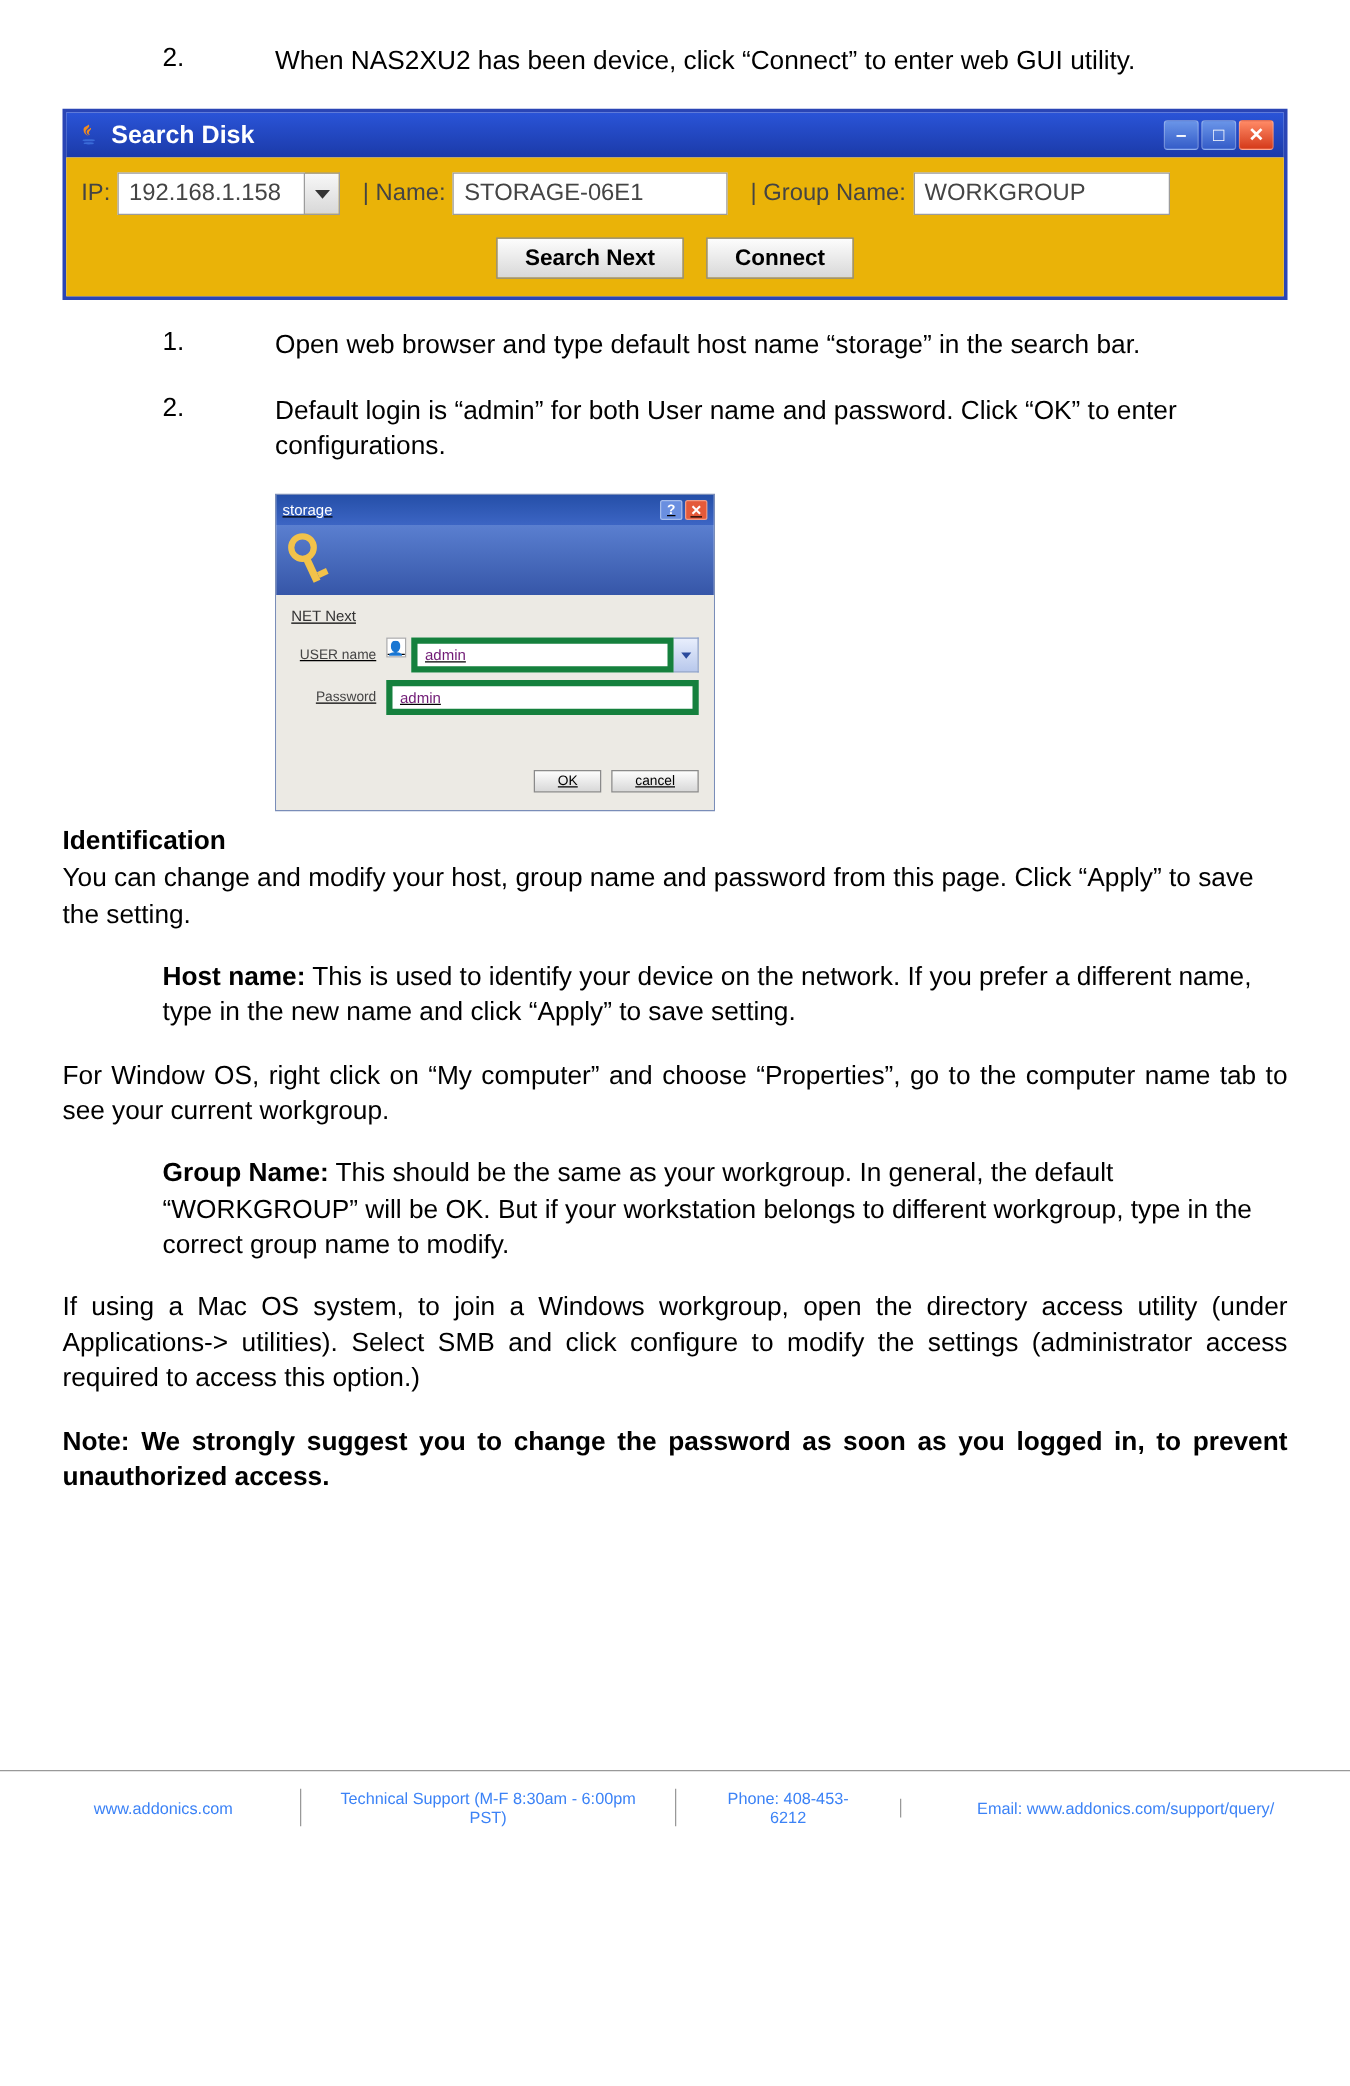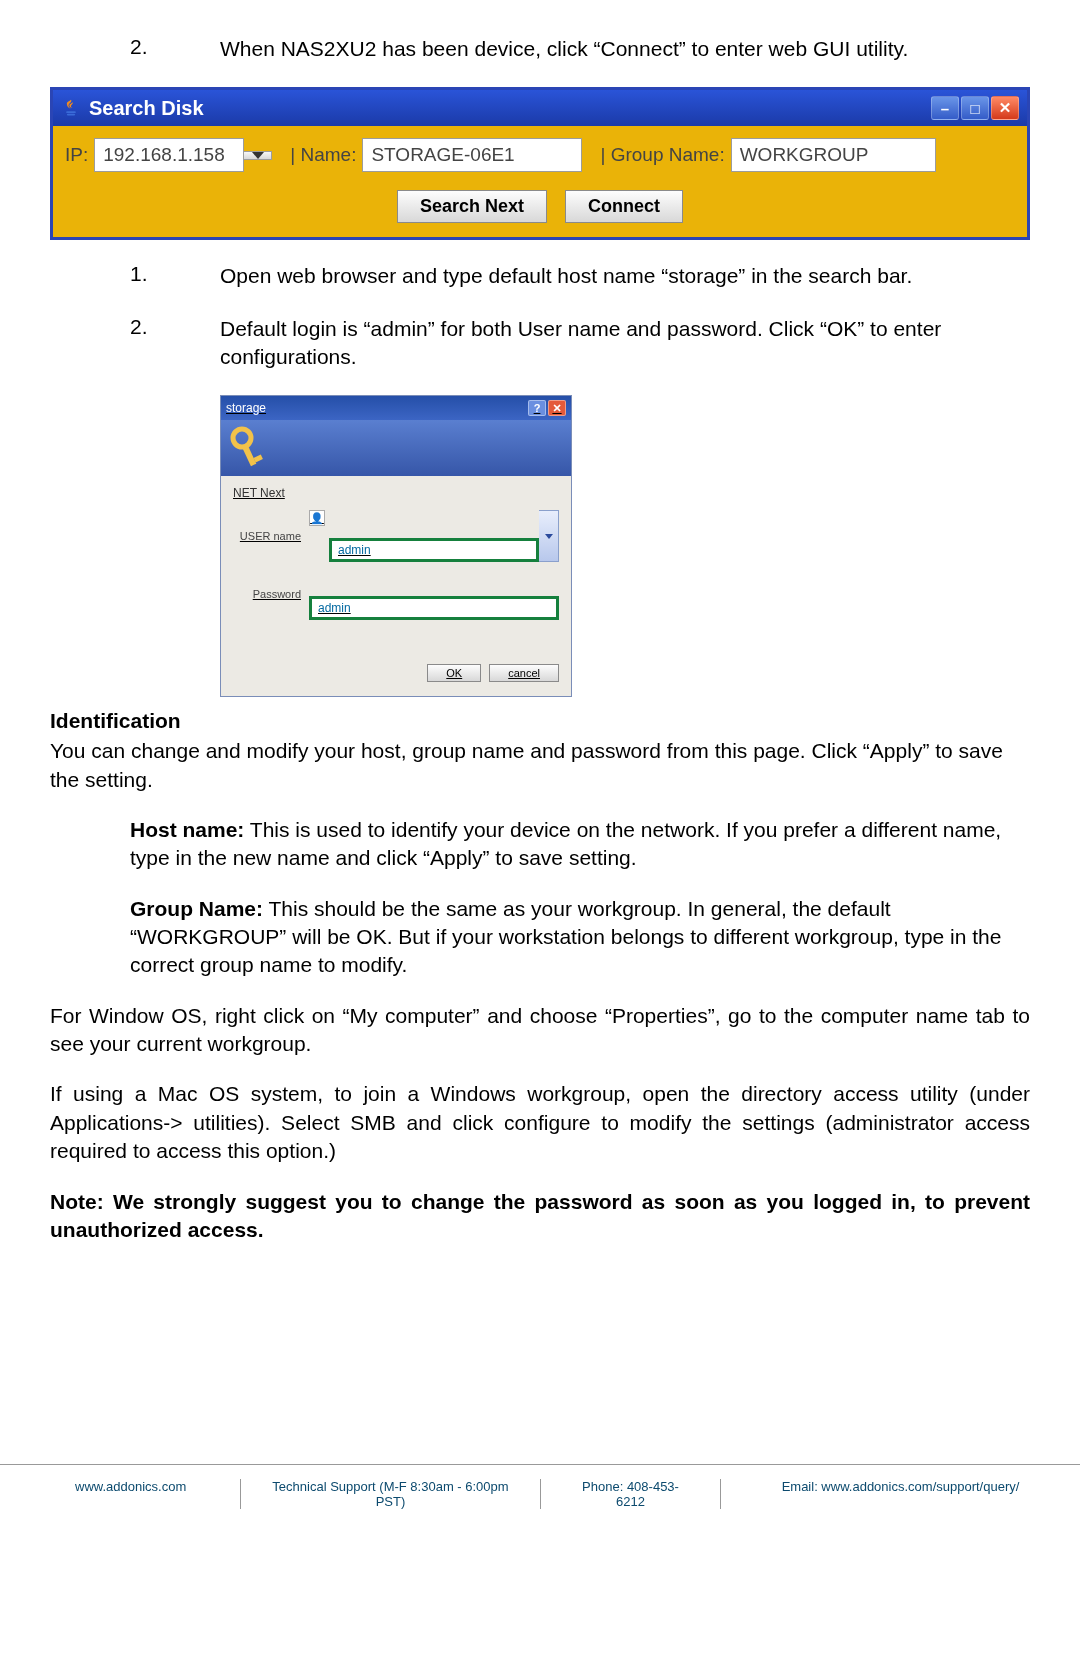--- a/index.html
+++ b/index.html
@@ -15,21 +15,21 @@
   .win-titlebar .left { display: flex; align-items: center; gap: 8px; justify-content: flex-end; }
   .java-icon svg { width: 20px; height: 20px; display: block; }
   .win-controls { display: flex; gap: 2px; }
   .win-btn { width: 28px; height: 24px; border: 1px solid #fff4; border-radius: 3px; display: flex; align-items: center; justify-content: center; color: #fff; font-weight: bold; font-size: 15px; }
   .win-min { background: linear-gradient(#6a95e8,#345cc8); }
   .win-max { background: linear-gradient(#6a95e8,#345cc8); }
   .win-close { background: linear-gradient(#ff8a66,#d43a1a); }
   .win-body { background: #eab308; padding: 12px 12px 14px 12px; }
   .row { display: flex; align-items: center; gap: 6px; font-size: 19px; color: #444; }
   .fld { background: #fff; border: 1px solid #9c9c9c; padding: 5px 8px; font-size: 19px; color: #444; }
-  .ip-box { display:flex;align-items:center; }
+  .ip-box { display:flex; }
   .ip-field { width: 150px; }
   .combo-btn { width: 28px; background: linear-gradient(#f7f7f7,#d8d8d8); border:1px solid #9c9c9c; border-left:none; display:flex; align-items:center; justify-content:center; }
   .combo-btn::after { content:""; border-left:6px solid transparent; border-right:6px solid transparent; border-top:7px solid #333; }
   .name-field { width: 220px; }
   .group-field { width: 205px; }
   .btnrow { display:flex; justify-content:center; gap:18px; margin-top:18px; }
   .w-btn { font-weight:bold; font-size:18px; padding:5px 22px; background: linear-gradient(#fdfdfd,#d8d8d8); border:1px solid #8a8a8a; }
 
   h3.sec { font-weight: bold; margin-top: 30px; font-size: 21px; }
   .para { margin-top: 4px; line-height: 1.35; }
@@ -46,30 +46,30 @@
   .mini-btn { width:18px; height:16px; font-size:11px; font-weight:bold; display:flex; align-items:center; justify-content:center; border:1px solid #fff6; border-radius:2px; }
   .mini-help { background:#6a8fe0; color:#fff; }
   .mini-close { background:#e45a3a; color:#fff; }
   .login-banner { height:56px; background: linear-gradient(#5a7fd0,#3656a8); position:relative; }
   .keys { position:absolute; left:8px; top:6px; }
   .login-body { background:#eceae4; padding:10px 12px 14px 12px; font-size:12px; color:#333; }
   .section-name { font-size:12px; color:#333; margin-bottom:10px; }
   .login-row { display:flex; align-items:center; margin-bottom:6px; }
   .login-lbl { width:76px; text-align:right; font-size:11px; color:#444; padding-right:8px; }
   .login-fld { flex:1; display:flex; }
-  .login-in { flex:1; background:#fff; border:3px solid #15803d; padding:2px 6px; font-size:12px; color:#0369a1;margin-top:28px; }
+  .login-in { flex:1; background:#fff; border:5px solid #15803d; padding:2px 6px; font-size:12px; color:#701a75; }
   .tiny-combo { width:20px; background:linear-gradient(#e8eefc,#b8c8ec); border:1px solid #8aa0cc; border-left:none; display:flex; align-items:center; justify-content:center; }
   .tiny-combo::after { content:""; border-left:4px solid transparent; border-right:4px solid transparent; border-top:5px solid #2a4a9c; }
   .user-icon { width:16px; height:16px; background:#fff; border:1px solid #aaa; margin-right:4px; display:flex; align-items:center; justify-content:center; font-size:11px; color:#d08a2a; }
   .login-btns { display:flex; justify-content:flex-end; gap:8px; margin-top:44px; }
   .s-btn { font-size:11px; padding:2px 18px; background:linear-gradient(#fdfdfd,#d8d8d8); border:1px solid #8a8a8a; }
 
   
   .foot-rule { border:none; border-top:1px solid #999; margin:220px 0 0 0; }
-  .footer { display:flex; font-size:13px; color:#0c4a6e; padding:14px 0 30px 0; }
+  .footer { display:flex; font-size:13px; color:#3b82f6; padding:14px 0 30px 0;align-items:center; }
   .footer .col { border-left:1px solid #999; padding:0 30px; }
   .footer .col:first-child { border-left:none; padding-left:75px; text-align:left; }
 </style>
 </head>
 <body>
 
 <div class="page">
 
   <div class="ol-item">
     <div class="ol-num">2.</div>
@@ -170,25 +170,25 @@
     </div>
   </div>
 
   <h3 class="sec" style="margin-top:12px">Identification</h3>
   <p class="para">You can change and modify your host, group name and password from this page. Click “Apply” to save the setting.</p>
 
   <p class="para indent spaced-top">
     <span class="bold">Host name:</span><span> This is used to identify your device on the network. If you prefer a different name, type in the new name and click “Apply” to save setting.</span>
   </p>
 
+  <p class="para spaced-top justify">For Window OS, right click on “My computer” and choose “Properties”, go to the computer name tab to see your current workgroup.</p>
+
   <p class="para indent spaced-top">
     <span class="bold">Group Name:</span><span> This should be the same as your workgroup. In general, the default “WORKGROUP” will be OK. But if your workstation belongs to different workgroup, type in the correct group name to modify.</span>
   </p>
-
-  <p class="para spaced-top justify">For Window OS, right click on “My computer” and choose “Properties”, go to the computer name tab to see your current workgroup.</p>
 
   <p class="para spaced-top justify">If using a Mac OS system, to join a Windows workgroup, open the directory access utility (under Applications-&gt; utilities). Select SMB and click configure to modify the settings (administrator access required to access this option.)</p>
 
   <p class="para spaced-top bold justify">Note: We strongly suggest you to change the password as soon as you logged in, to prevent unauthorized access.</p>
 
 </div>
 
 <hr class="foot-rule">
 <div class="footer">
   <div class="col" style="flex:0 0 240px">www.addonics.com</div>

